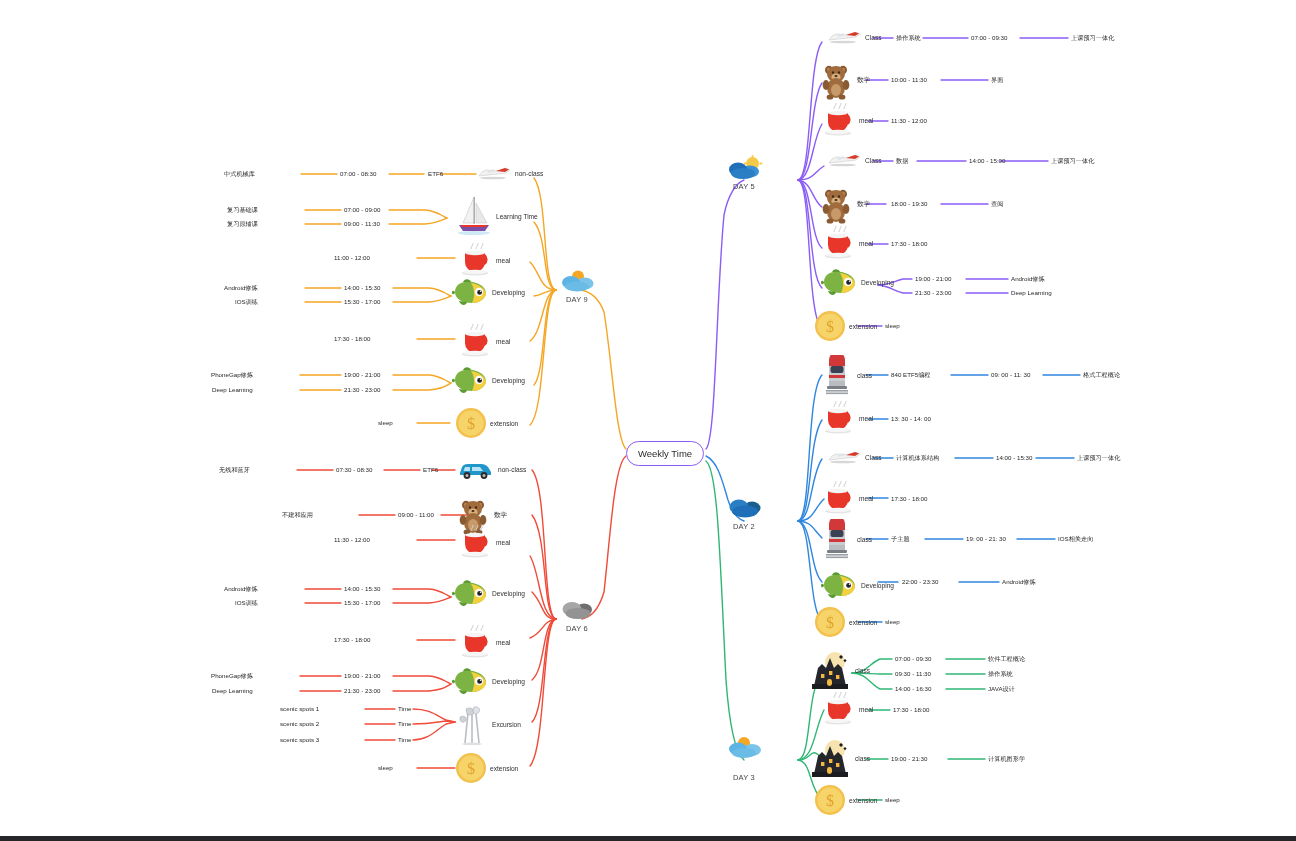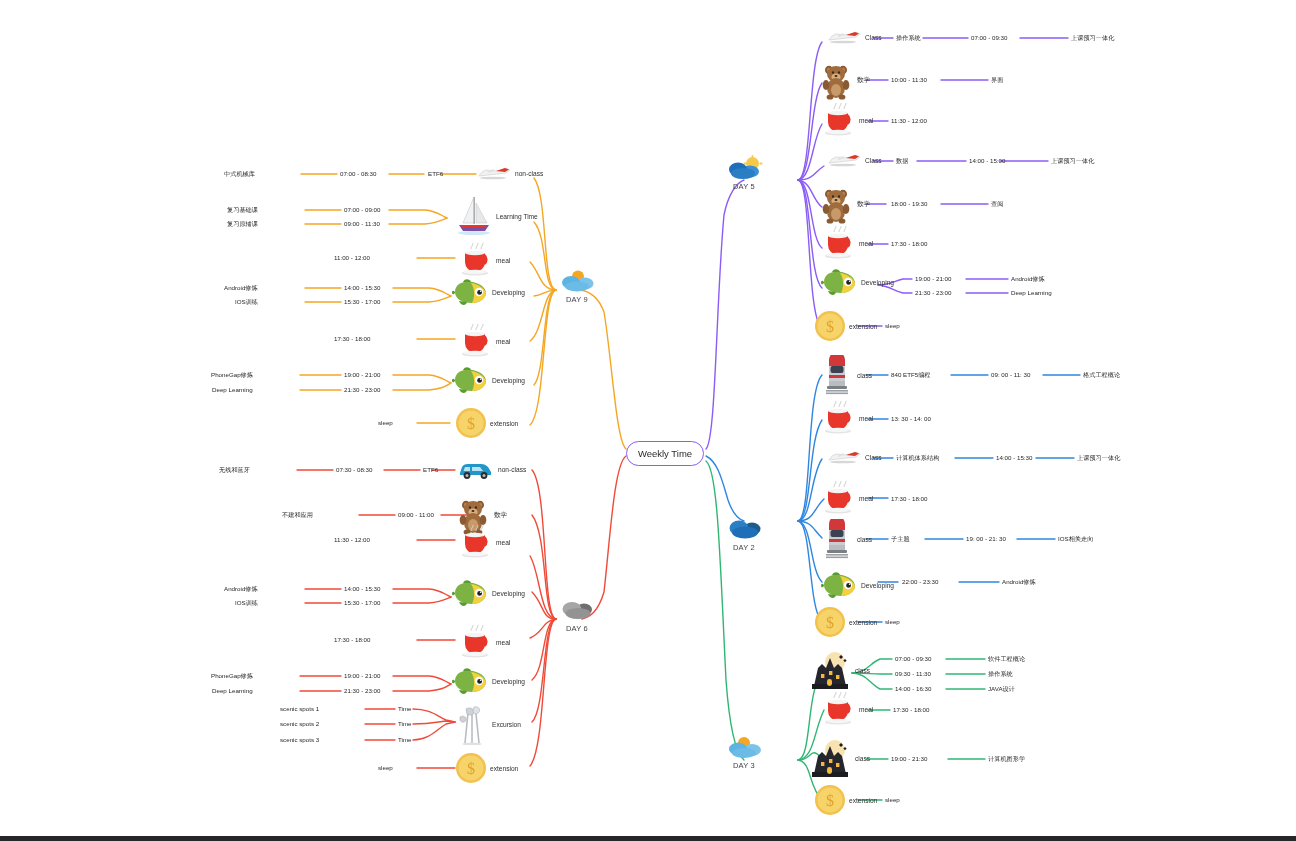--- a/index.html
+++ b/index.html
@@ -258,32 +258,32 @@
             <rect x="19.5" y="7.6" width="3" height="1.8" rx=".9"></rect>
           </g>
         <ellipse cx="26" cy="16.5" rx="9" ry="6" fill="#3b8fd4"></ellipse>
         <ellipse cx="14" cy="14.5" rx="9" ry="7" fill="#1f6fb8"></ellipse>
         <ellipse cx="19" cy="18.5" rx="12" ry="5.5" fill="#2a7fc4"></ellipse>
       </svg>
     </span>
     <span class="day-label">DAY 5</span>
   </div>
 
-  <div class="day-node" style="left:715px; top:516px;">
+  <div class="day-node" style="left:715px; top:495px;">
     <span class="ico">
       <svg width="40" height="26" viewBox="0 0 40 26">
         <ellipse cx="28" cy="13" rx="8.5" ry="6.5" fill="#1b5e8e"></ellipse>
         <ellipse cx="15" cy="12" rx="9.5" ry="7.5" fill="#2a7fc4"></ellipse>
         <ellipse cx="21" cy="16.5" rx="13" ry="6" fill="#1f6fb8"></ellipse>
       </svg>
     </span>
     <span class="day-label">DAY 2</span>
   </div>
 
-  <div class="day-node" style="left:715px; top:734px;">
+  <div class="day-node" style="left:715px; top:734px;gap:12px;">
     <span class="ico">
       <svg width="40" height="26" viewBox="0 0 40 26">
         <circle cx="20" cy="9" r="6" fill="#f5a623"></circle>
         <ellipse cx="28" cy="16" rx="9" ry="6" fill="#7cc3ea"></ellipse>
         <ellipse cx="14" cy="15" rx="9" ry="6.5" fill="#5cb3e4"></ellipse>
         <ellipse cx="20" cy="19" rx="12" ry="5" fill="#6bbbe7"></ellipse>
       </svg>
     </span>
     <span class="day-label">DAY 3</span>
   </div>

